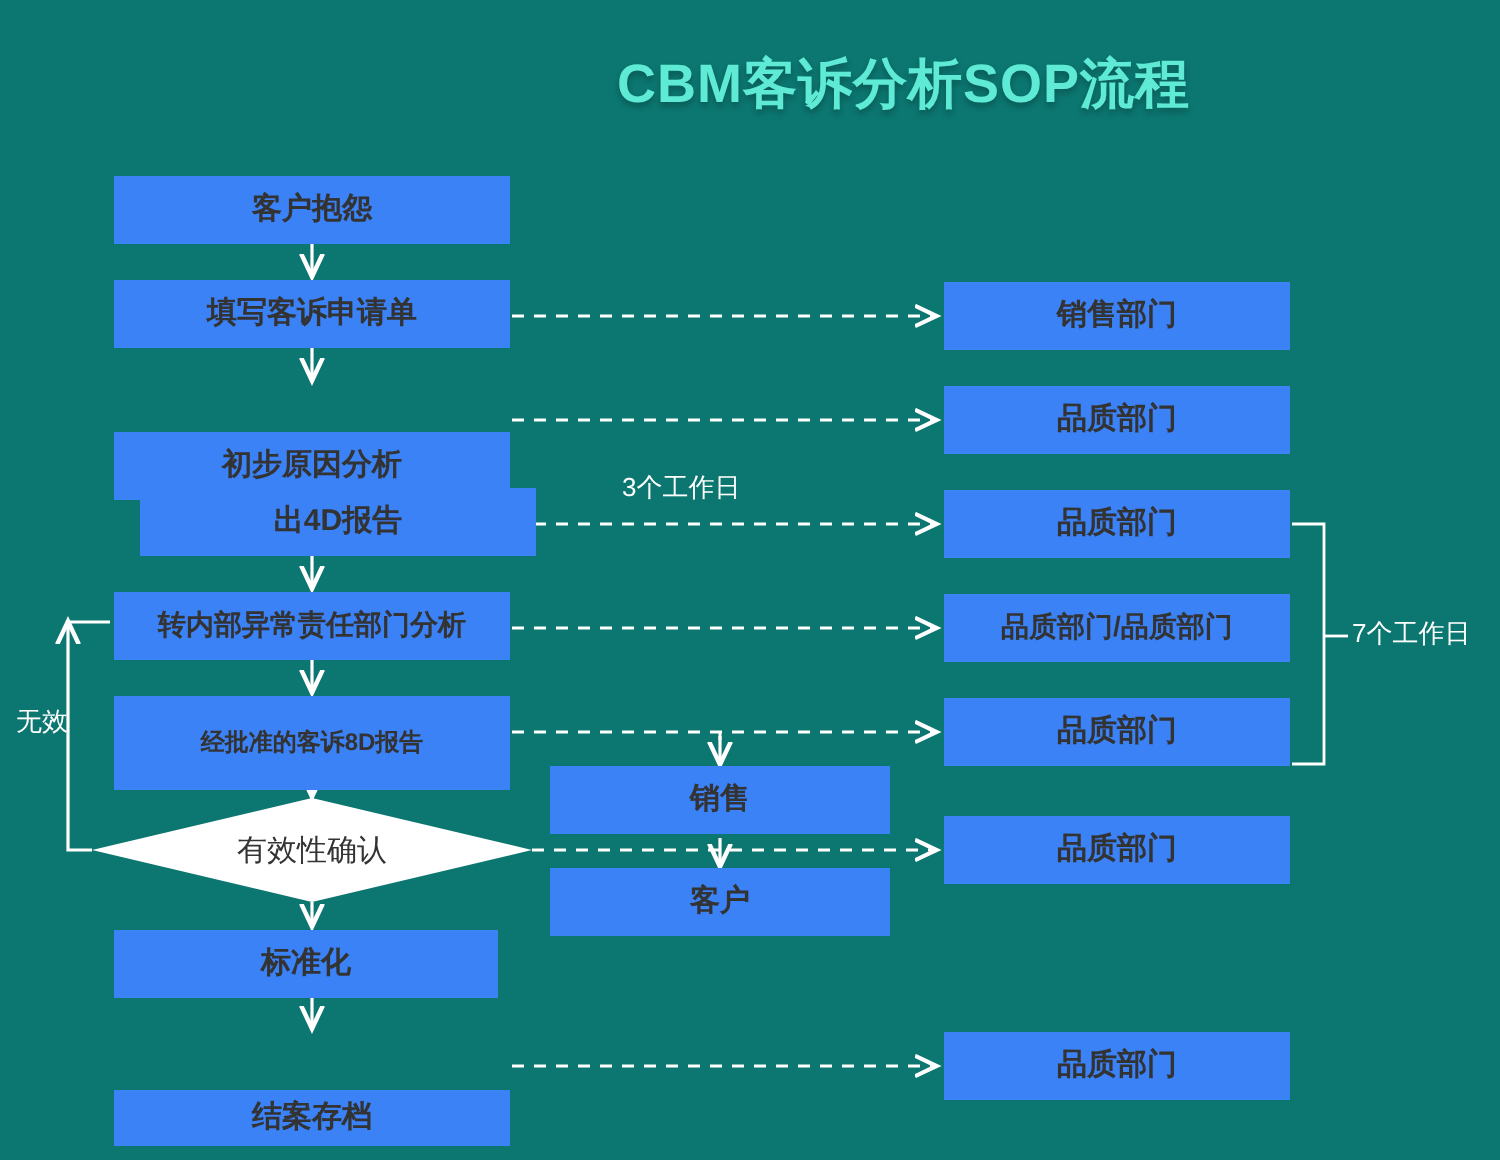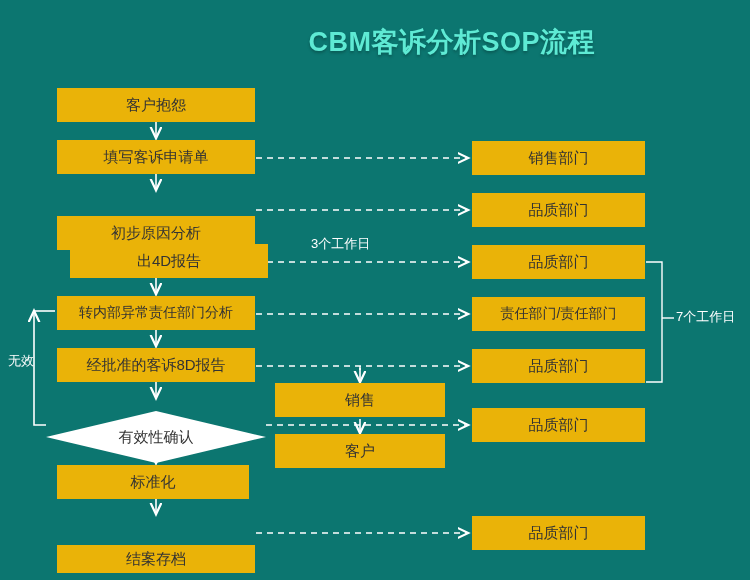--- a/index.html
+++ b/index.html
@@ -23,28 +23,29 @@
     width: 595px;
     text-align: right;
     color: #5eead4;
     font-size: 27px;
     font-weight: bold;
     letter-spacing: 0.5px;
     text-shadow: 0 2px 3px rgba(0,0,0,0.25);
   }
   .node {
     position: absolute;
-    background: #eab308;
+    background: #3b82f6;
     color: #333333;
     font-size: 15px;
     display: flex;
     align-items: center;
     justify-content: center;
     text-align: right;
     line-height: 1.1;
+    font-weight: bold;
   }
   .diamond-wrap {
     position: absolute;
   }
   .diamond-wrap svg { display: block; }
   .diamond-label {
     position: absolute;
     left: 0; top: 0;
     width: 100%; height: 100%;
     display: flex;
@@ -132,25 +133,25 @@
   </div>
 
   <div class="node" style="left:57px; top:244px; width:198px; height:34px;margin-left:13px;">
     <span>出4D报告</span>
   </div>
 
   <div class="node" style="left:57px; top:296px; width:198px; height:34px; font-size:14px;">
     <span>转内部异常责任部门分析</span>
   </div>
 
-  <div class="node" style="left:57px; top:348px; width:198px; height:34px; font-size:15px;">
+  <div class="node" style="left:57px; top:348px; width:198px; height:47px; font-size:12px;">
     <span>经批准的客诉8D报告</span>
   </div>
 
-  <div class="diamond-wrap" style="left:46px; top:411px; width:220px; height:52px;">
+  <div class="diamond-wrap" style="left:46px; top:399px; width:220px; height:52px;">
     <svg width="220" height="52" viewBox="0 0 220 52">
       <polygon points="110,0 220,26 110,52 0,26" fill="#ffffff"></polygon>
     </svg>
     <div class="diamond-label">有效性确认</div>
   </div>
 
   <div class="node" style="left:57px; top:465px; width:192px; height:34px;">
     <span>标准化</span>
   </div>
 
@@ -172,21 +173,21 @@
 
   <div class="node" style="left:472px; top:193px; width:173px; height:34px;">
     <span>品质部门</span>
   </div>
 
   <div class="node" style="left:472px; top:245px; width:173px; height:34px;">
     <span>品质部门</span>
   </div>
 
   <div class="node" style="left:472px; top:297px; width:173px; height:34px; font-size:14px;">
-    <span>责任部门/责任部门</span>
+    <span>品质部门/品质部门</span>
   </div>
 
   <div class="node" style="left:472px; top:349px; width:173px; height:34px;">
     <span>品质部门</span>
   </div>
 
   <div class="node" style="left:472px; top:408px; width:173px; height:34px;">
     <span>品质部门</span>
   </div>
 

